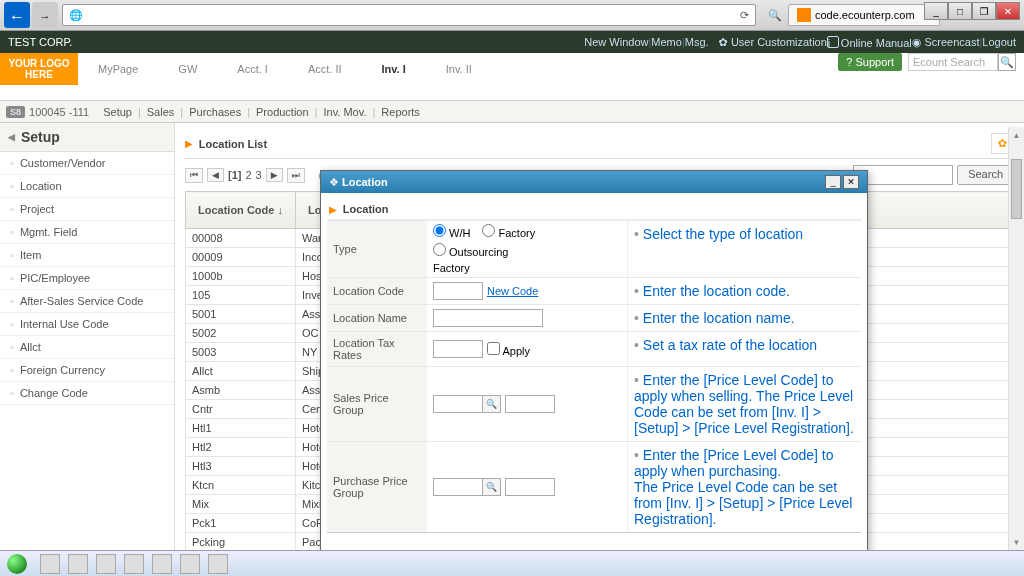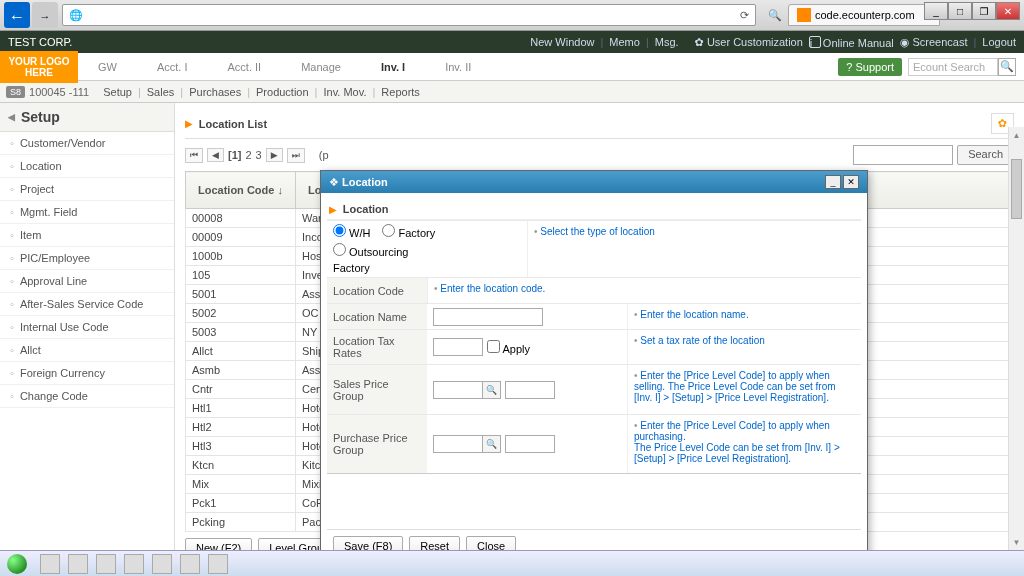--- a/index.html
+++ b/index.html
@@ -16,27 +16,27 @@
   .tab .favicon { width: 14px; height: 14px; background: #f80; margin-right: 4px; }
   .tab .x { position: absolute; right: 6px; color: #888; }
   .browser-right { display: flex; gap: 8px; color: #666; padding: 0 8px; }
   .window-controls { display: flex; gap: 0; }
   .winctl { width: 24px; height: 18px; border: 1px solid #888; background: linear-gradient(#eee,#ccc); display: flex; align-items: center; justify-content: center; font-size: 10px; }
   .winctl.close { background: linear-gradient(#e77,#c33); color: white; }
 
   
   .corp-bar { background: #2b3b2b; color: white; height: 22px; display: flex; align-items: center; padding: 0 8px; }
   .corp-name { font-weight: normal; }
-  .corp-links { margin-left: auto; display: flex; gap: 6px; align-items: center; }
+  .corp-links { margin-left: auto; display: flex; align-items: center; }
   .corp-links span { color: #cde; }
   .corp-links .sep { color: #567; }
   .ic { display: inline-block; width: 12px; height: 12px; border: 1px solid #cde; border-radius: 2px; margin-right: 2px; }
 
   
-  .mainnav { background: white; height: 28px; display: flex; align-items: center; border-bottom: 1px solid #ccc; }
+  .mainnav { background: white; height: 48px; display: flex; align-items: flex-start; border-bottom: 1px solid #ccc; }
   .logo { width: 78px; height: 32px; background: #f90; color: white; font-weight: bold; display: flex; align-items: center; justify-content: center; font-size: 10px; text-align: center; line-height: 1.1; }
   .navtab { padding: 0 20px; color: #888; height: 32px; display: flex; align-items: center; }
   .navtab.active { color: #333; font-weight: bold; }
   .support-btn { margin-left: auto; background: #4a8f3f; color: white; padding: 3px 8px; border-radius: 2px; margin-right: 6px; }
   .search-box { border: 1px solid #ccc; height: 18px; width: 90px; padding: 0 4px; color: #aaa; display: flex; align-items: center; }
   .search-go { border: 1px solid #aaa; width: 18px; height: 18px; display: flex; align-items: center; justify-content: center; color: #4a8; margin-right: 8px; }
 
   
   .subnav { background: #f4f4f0; height: 22px; display: flex; align-items: center; padding: 0 6px; border-bottom: 1px solid #ccc; }
   .subnav .code { color: #666; margin-right: 8px; }
@@ -79,21 +79,21 @@
   .modal-title .t { font-weight: bold; }
   .modal-title .winbtns { margin-left: auto; display: flex; gap: 2px; }
   .modal-title .wbtn { width: 16px; height: 14px; background: #eee; border: 1px solid #666; display: flex; align-items: center; justify-content: center; font-size: 9px; color: black; }
   .modal-body { padding: 6px; }
   .modal-section { padding: 4px 2px; border-bottom: 1px solid #eee; display: flex; align-items: center; }
   .form-row { display: flex; border-top: 1px solid #e8e8e8; min-height: 26px; }
   .form-row:first-child { border-top: 1px solid #ccc; }
   .form-label { width: 100px; background: #f4f4f0; padding: 5px 6px; color: #555; display: flex; align-items: center; }
   .form-input { width: 200px; padding: 3px 6px; display: flex; align-items: center; gap: 4px; }
   .form-input input[type=text] { border: 1px solid #aaa; height: 18px; width: 50px; }
-  .form-help { flex: 1; padding: 5px 6px; color: #06c; font-size: 10px; border-left: 1px solid #eee; }
+  .form-help { flex: 1; padding: 5px 6px; color: #06c; font-size: 14px; border-left: 1px solid #eee; }
   .form-help::before { content: "• "; color: #999; }
   .radio-group label { margin-right: 8px; }
   .link { color: #06c; text-decoration: underline; }
   .modal-footer { padding: 6px; display: flex; gap: 6px; border-top: 1px solid #ddd; }
   .lookup { display: flex; }
   .lookup input { border: 1px solid #aaa; height: 18px; width: 46px; }
   .lookup .mag { border: 1px solid #aaa; border-left: none; height: 18px; width: 18px; display: flex; align-items: center; justify-content: center; background: #f4f4f4; font-size: 9px; }
   .lookup .after { border: 1px solid #aaa; height: 18px; width: 60px; margin-left: 4px; }
   
   .resize-grip { position: absolute; right: 0; bottom: 0; width: 14px; height: 14px; background: repeating-linear-gradient(135deg,#999,#999 1px,transparent 1px,transparent 3px); }
@@ -151,24 +151,24 @@
     <span style="margin-left:10px">✿ <span>User Customization</span></span>
     <span><span class="ic">i</span><span>Online Manual</span></span>
     <span>◉ <span>Screencast</span></span>
     <span class="sep">|</span>
     <span>Logout</span>
   </div>
 </div>
 
 <div class="mainnav">
   <div class="logo">YOUR LOGO HERE</div>
+  <div class="navtab">MyPage</div>
   <div class="navtab">GW</div>
   <div class="navtab">Acct. I</div>
   <div class="navtab">Acct. II</div>
-  <div class="navtab">Manage</div>
   <div class="navtab active">Inv. I</div>
   <div class="navtab">Inv. II</div>
   <div class="support-btn">? <span>Support</span></div>
   <div class="search-box">Ecount Search</div>
   <div class="search-go">🔍</div>
 </div>
 
 <div class="subnav">
   <span class="badge">S8</span>
   <span class="code">100045 -111</span>
@@ -188,21 +188,20 @@
 <div class="main">
   <div class="sidebar">
     <h2>Setup</h2>
     <ul id="sidebar-list">
         <li>Customer/Vendor</li>
         <li>Location</li>
         <li>Project</li>
         <li>Mgmt. Field</li>
         <li>Item</li>
         <li>PIC/Employee</li>
-        <li>Approval Line</li>
         <li>After-Sales Service Code</li>
         <li>Internal Use Code</li>
         <li>Allct</li>
         <li>Foreign Currency</li>
         <li>Change Code</li>
       </ul>
   </div>
   <div class="content">
     <div class="panel-hdr">
       <span class="orange-arrow">▶</span>
@@ -323,31 +322,36 @@
       <div class="wbtn">✕</div>
     </div>
   </div>
   <div class="modal-body">
     <div class="modal-section">
       <span class="orange-arrow">▶</span>
       <span class="panel-title">Location</span>
     </div>
 
     <div class="form-row">
+      <div class="form-label">Type</div>
       <div class="form-input radio-group" style="flex-wrap:wrap">
         <label><input type="radio" checked="" style=""> <span>W/H</span></label>
         <label><input type="radio" style=""> <span>Factory</span></label>
         <label><input type="radio" style=""> <span>Outsourcing</span></label>
         <span style="width:100%">Factory</span>
       </div>
       <div class="form-help">Select the type of location</div>
     </div>
 
     <div class="form-row">
       <div class="form-label">Location Code</div>
+      <div class="form-input">
+        <input type="text" style="">
+        <span class="link">New Code</span>
+      </div>
       <div class="form-help">Enter the location code.</div>
     </div>
 
     <div class="form-row">
       <div class="form-label">Location Name</div>
       <div class="form-input">
           <input type="text" style="width: 110px;">
         </div>
       <div class="form-help">Enter the location name.</div>
     </div>

